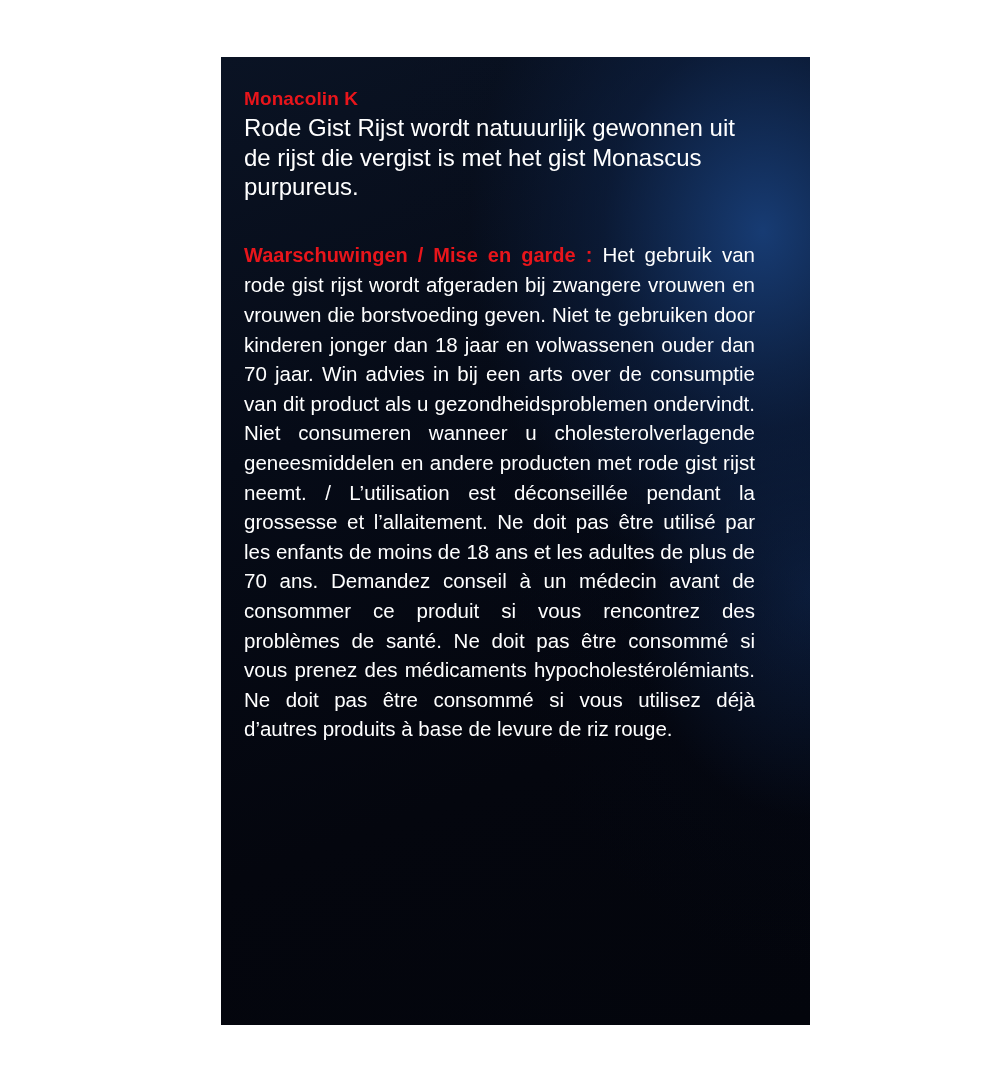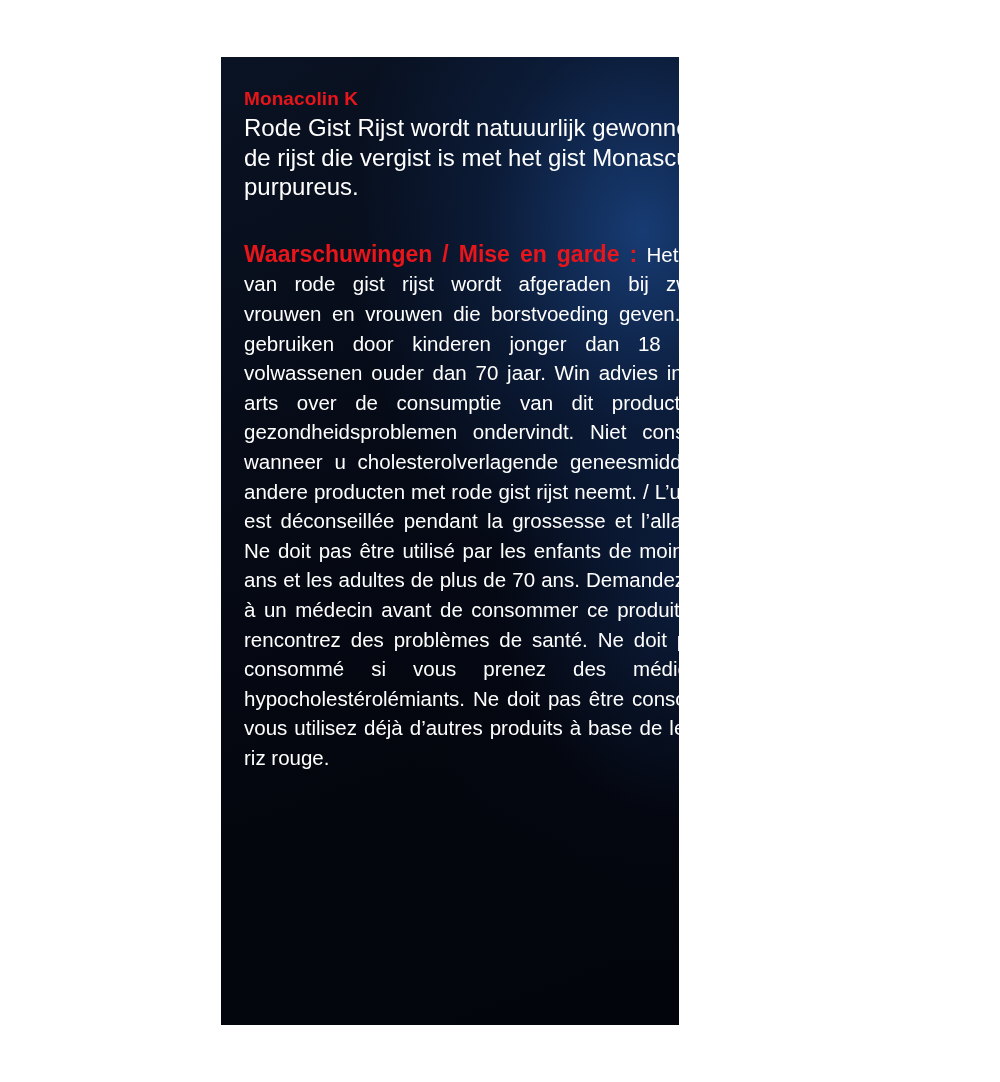--- a/index.html
+++ b/index.html
@@ -10,27 +10,28 @@
   body {
     width: 1000px;
     height: 1082px;
     font-family: "Liberation Sans", sans-serif;
     position: relative;
   }
   .panel {
     position: absolute;
     left: 221px;
     top: 57px;
-    width: 458px;
+    width: 558px;
     height: 968px;
     background:
       radial-gradient(ellipse 420px 520px at 92% 18%, rgba(24,62,120,0.95) 0%, rgba(14,36,74,0.55) 38%, rgba(5,12,28,0.08) 70%, rgba(3,6,16,0) 100%),
       radial-gradient(ellipse 300px 380px at 100% 55%, rgba(18,48,98,0.55) 0%, rgba(6,16,38,0.10) 60%, rgba(3,6,16,0) 100%),
       linear-gradient(160deg, #0a1324 0%, #060b17 35%, #04060e 70%, #03050c 100%);
     overflow: hidden;
+    padding-left: 31px;
   }
   .content {
     position: absolute;
     left: 23px;
     top: 29px;
     width: 511px;
   }
   .block {
     margin-bottom: 24px;
   }
@@ -53,21 +54,21 @@
     color: #ffffff;
     font-size: 20.5px;
     line-height: 29.6px;
     margin: 0;
     text-align: justify;
     text-justify: inter-word;
   }
   .para-justified .inline-heading {
     color: #e8151b;
     font-weight: bold;
-    font-size: 23px;
+    font-size: 20px;
   }
   .spacer-gap {
     height: 14px;
   }
 </style>
 </head>
 <body>
 
 <div class="panel">
   <div class="content">

